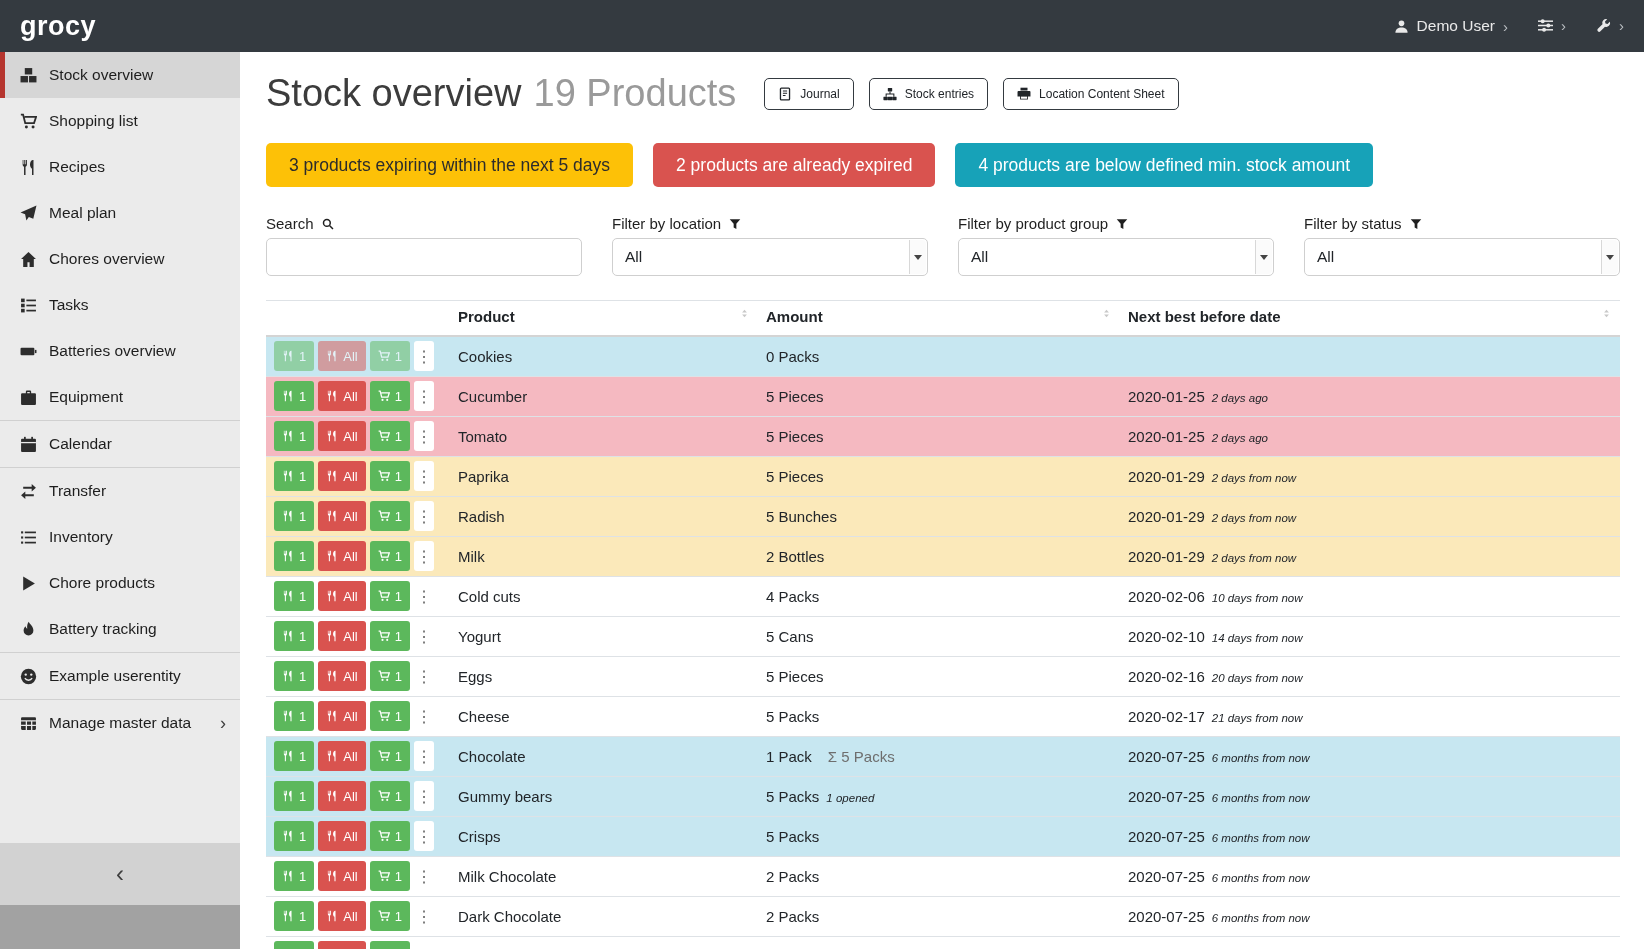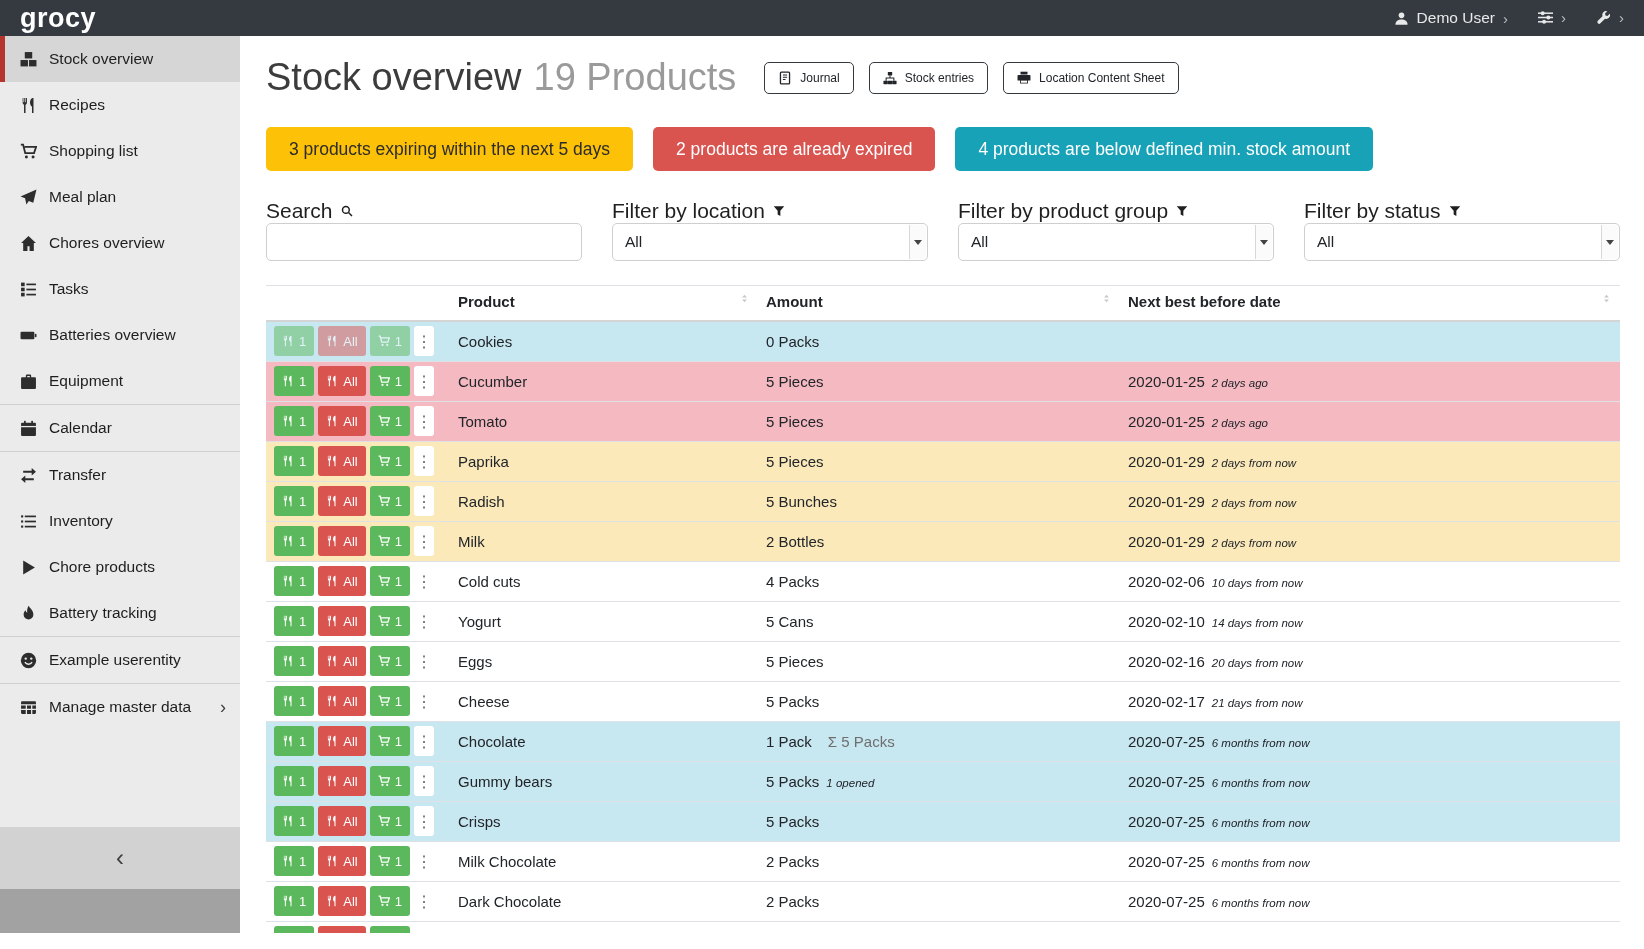--- a/index.html
+++ b/index.html
@@ -3,21 +3,21 @@
 <meta charset="utf-8">
 <style>
   * { box-sizing: border-box; margin: 0; padding: 0; }
   html, body { width: 1644px; height: 949px; overflow: hidden; }
   body {
     font-family: "Liberation Sans", "DejaVu Sans", sans-serif;
     background: #fff; color: #212529;
   }
   
   .topbar {
-    height: 36px; background: #343a40; display: flex; align-items: center;
+    height: 52px; background: #343a40; display: flex; align-items: center;
     justify-content: space-between; padding: 0 20px;
   }
   .logo { color: #fff; font-size: 27px; font-weight: bold; letter-spacing: .5px; cursor: pointer; }
   .topbar-right { display: flex; align-items: flex-start; gap: 30px; color: #e9e9e9; font-size: 15.5px; }
   .top-item { display: flex; align-items: center; gap: 8px; cursor: pointer; }
   .top-chevron { color: #b9bdc1; font-size: 15px; }
   
   .layout { display: flex; height: 897px; }
   .sidebar { width: 240px; flex-shrink: 0; background: #ebebeb; display: flex; flex-direction: column; overflow: hidden; }
   .sidebar-item {
@@ -46,21 +46,21 @@
     display: inline-flex; align-items: center; gap: 8px; border: 1px solid #343a40;
     border-radius: 5px; background: #fff; padding: 8px 13px; font-size: 12px;
     color: #212529; cursor: pointer; font-family: inherit; white-space: nowrap;
   }
   .banners { display: flex; gap: 20px; margin-top: 28px; }
   .banner {
     height: 44px; display: inline-flex; align-items: center; padding: 0 23px;
     border-radius: 5px; font-size: 17.5px; cursor: pointer; white-space: nowrap;
   }
   .filters { display: grid; grid-template-columns: repeat(4, 1fr); gap: 30px; margin-top: 28px; }
-  .filter-label { display: flex; align-items: center; gap: 8px; font-size: 21px; margin-bottom: 0; color: #1f1f1f; }
+  .filter-label { display: flex; align-items: center; gap: 8px; font-size: 15px; margin-bottom: 6px; color: #1f1f1f; }
   .form-input {
     width: 100%; height: 38px; border: 1px solid #cfcfcf; border-radius: 5px;
     padding: 0 10px; font-size: 15px; font-family: inherit; background: #fff;
   }
   .select {
     position: relative; height: 38px; border: 1px solid #cfcfcf; border-radius: 5px;
     background: #fff; display: flex; align-items: center; padding: 0 28px 0 12px;
     font-size: 15.5px; cursor: pointer;
   }
   .caret-box {
@@ -152,35 +152,35 @@
             <svg viewBox="0 0 16 16" fill="currentColor">
               <rect x="4.5" y="1" width="7" height="6"></rect>
               <rect x="0.5" y="8.5" width="7" height="6"></rect>
               <rect x="8.5" y="8.5" width="7" height="6"></rect>
             </svg>
           </span>
           <span>Stock overview</span>
         </div>
         <div class="sidebar-item">
           <span class="icon">
-            <svg viewBox="0 0 16 16" fill="currentColor">
-              <path d="M2.5 1v4.5a2 2 0 0 0 1.3 1.9V15h1.4V7.4a2 2 0 0 0 1.3-1.9V1H5.3v4h-.7V1h-.7v4h-.7V1zM12.2 1c-1.5 0-2.8 1.9-2.8 4.2 0 1.8.8 3.3 1.9 3.9V15h1.4V1z"></path>
-            </svg>
-          </span>
-          <span>Recipes</span>
-        </div>
-        <div class="sidebar-item">
-          <span class="icon">
             <svg viewBox="0 0 16 16" fill="none" stroke="currentColor" stroke-width="1.7">
               <path d="M.8 1.5h2.1l2 8h8.3l1.9-5.8H4.4"></path>
               <circle cx="6" cy="13.2" r="1.4" fill="currentColor" stroke="none"></circle>
               <circle cx="12.3" cy="13.2" r="1.4" fill="currentColor" stroke="none"></circle>
             </svg>
           </span>
           <span>Shopping list</span>
+        </div>
+        <div class="sidebar-item">
+          <span class="icon">
+            <svg viewBox="0 0 16 16" fill="currentColor">
+              <path d="M2.5 1v4.5a2 2 0 0 0 1.3 1.9V15h1.4V7.4a2 2 0 0 0 1.3-1.9V1H5.3v4h-.7V1h-.7v4h-.7V1zM12.2 1c-1.5 0-2.8 1.9-2.8 4.2 0 1.8.8 3.3 1.9 3.9V15h1.4V1z"></path>
+            </svg>
+          </span>
+          <span>Recipes</span>
         </div>
         <div class="sidebar-item">
           <span class="icon">
             <svg viewBox="0 0 16 16" fill="currentColor">
               <path d="M15.5.5.5 7l4.3 1.7L6 14.5l2.3-3.2 4.2 1.7z"></path>
             </svg>
           </span>
           <span>Meal plan</span>
         </div>
         <div class="sidebar-item">

